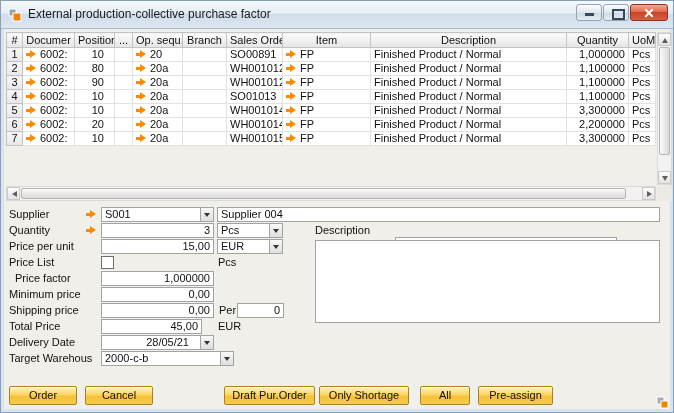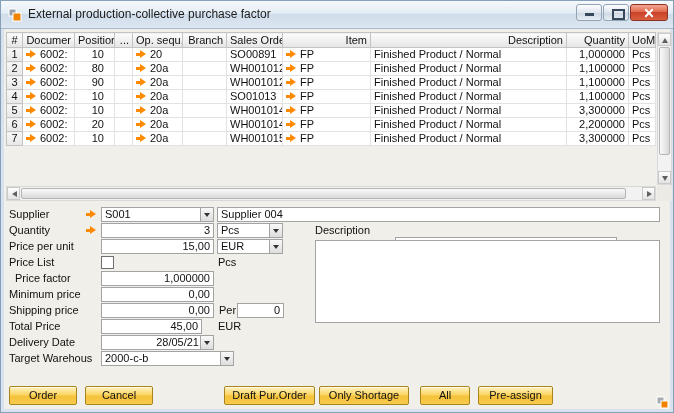--- a/index.html
+++ b/index.html
@@ -33,21 +33,21 @@
   }
   .glyph-close::before { transform:translate(-50%,-50%) rotate(45deg); }
   .glyph-close::after  { transform:translate(-50%,-50%) rotate(-45deg); }
   
   .grid-table {
     position:absolute; left:5px; top:31px; width:650px;
     border-collapse:collapse; table-layout:fixed; font-size:11px; background:#fff;
   }
   .grid-table th {
     background:linear-gradient(#fcfcfc,#e5e5e5); border:1px solid #c3c3c3;
-    font-weight:normal; text-align:right; padding:0 3px; height:15px; line-height:14px;
+    font-weight:normal; text-align:center; padding:0 3px; height:15px; line-height:14px;
     overflow:hidden; white-space:nowrap; color:#111;
   }
   .grid-table th.c-num { text-align:center; }
   .grid-table td {
     border:1px solid #e2e2e2; padding:0 3px; height:14px; line-height:13px;
     overflow:hidden; white-space:nowrap; background:#fff; color:#111;
   }
   .grid-table td.rownum { background:linear-gradient(#f7f7f7,#e7e7e7); border:1px solid #c3c3c3; text-align:center; }
   .grid-table td.pos { text-align:right; padding-right:10px; }
   .grid-table td.qty { text-align:right; }
@@ -71,21 +71,21 @@
   .h-thumb { position:absolute; top:1px; left:14px; width:605px; height:11px; background:linear-gradient(#fafafa,#d9d9d9); border:1px solid #b5b5b5; border-radius:2px; }
   
   .lbl { position:absolute; font-size:11px; line-height:15px; color:#111; white-space:nowrap; }
   .fld {
     position:absolute; height:15px; background:#fff; border:1px solid #a3a3a3;
     font-size:11px; line-height:13px; padding:0 3px; white-space:nowrap; overflow:hidden; color:#111;
   }
   .num { text-align:right; }
   .combo { position:absolute; height:15px; background:#fff; border:1px solid #a3a3a3; }
   .combo .cval { position:absolute; left:3px; right:14px; top:0; bottom:0; font-size:11px; line-height:13px; overflow:hidden; white-space:nowrap; color:#111; }
-  .combo .cval.num { text-align:right; padding-right:0; }
+  .combo .cval.num { text-align:right; padding-right:10px; }
   .combo .dd { position:absolute; right:0; top:0; bottom:0; width:13px; background:linear-gradient(#f8f8f8,#dedede); border-left:1px solid #a3a3a3; }
   .combo .dd::after { content:""; position:absolute; left:3px; top:5px; border-left:3.5px solid transparent; border-right:3.5px solid transparent; border-top:4px solid #333; }
   .checkbox { position:absolute; width:13px; height:13px; background:#fff; border:1px solid #6f6f6f; }
   .bigtext { position:absolute; left:314px; top:239px; width:345px; height:83px; background:#fff; border:1px solid #a3a3a3; }
   
   .btn {
     position:absolute; top:385px; height:19px; border:1px solid #a8841c; border-radius:2px;
     background:linear-gradient(#fff3c2,#fbd563 45%,#f5c23a 55%,#f8cb4e);
     box-shadow:inset 0 1px 0 rgba(255,255,255,.65);
     font-size:11px; line-height:17px; text-align:center; color:#111; cursor:pointer; white-space:nowrap;

